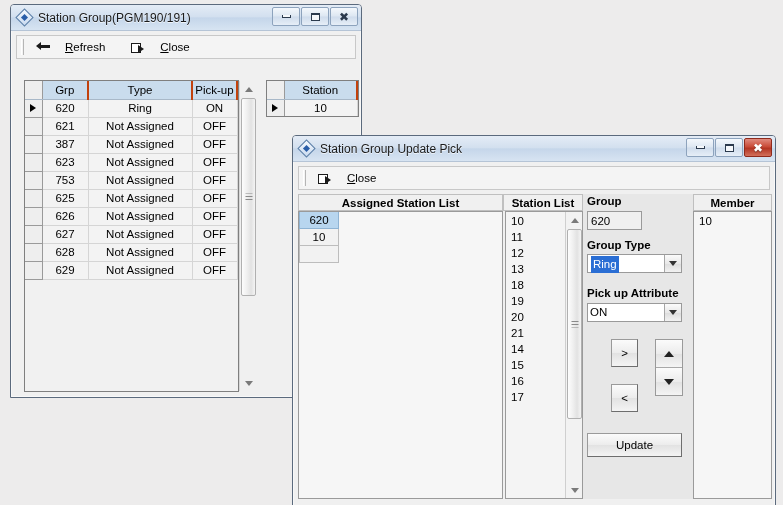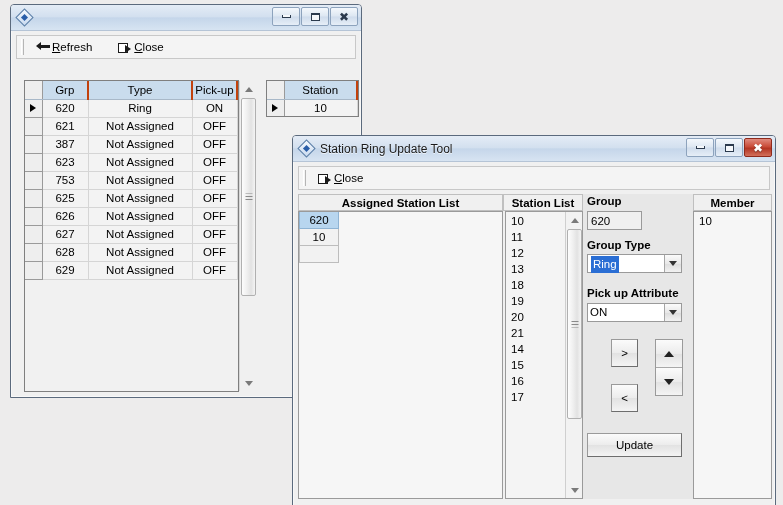--- a/index.html
+++ b/index.html
@@ -72,21 +72,21 @@
   .toolbar {
     margin: 4px 5px 0 5px;
     height: 24px;
     background: #f4f4f4;
     border: 1px solid #c8c8c8;
     display: flex; align-items: center;
     padding-left: 4px;
   }
   .grip { width: 3px; height: 16px; border-left: 1px solid #fff; border-right: 1px solid #b5b5b5; margin-right: 6px; }
   .tbtn { display: flex; align-items: center; height: 20px; padding: 0 6px; cursor: default; }
-  .tbtn .lbl { font-size: 11.5px; }
+  .tbtn .lbl { font-size: 11.5px; margin-left: 13px; }
   .tbtn .lbl u { text-decoration: underline; }
   .ico-refresh { width: 15px; height: 12px; margin-right: 1px; position: relative; }
   .ico-refresh::before {
     content:""; position:absolute; left:4px; top:4px; width:10px; height:3px; background:#1a1a1a;
   }
   .ico-refresh::after {
     content:""; position:absolute; left:0px; top:1px;
     width:0; height:0; border-top:4.5px solid transparent; border-bottom:4.5px solid transparent;
     border-right:5px solid #1a1a1a;
   }
@@ -231,20 +231,21 @@
 <body>
 
 <div id="root">
 
   <div class="window" style="left:10px; top:4px; width:352px; height:394px;">
 
     <div class="titlebar">
       <span class="win-icon">
           <i></i>
         </span>
+      <span class="title-text">Station Group(PGM190/191)</span>
       <span class="win-btns">
         <span class="wbtn">
             <span class="glyph-min"></span>
           </span>
         <span class="wbtn">
             <span class="glyph-max"></span>
           </span>
         <span class="wbtn">
             <span class="glyph-x">✖</span>
           </span>
@@ -380,21 +381,21 @@
       </table>
     </div>
   </div>
 
   <div class="window" style="left:292px; top:135px; width:484px; height:378px;">
 
     <div class="titlebar">
       <span class="win-icon">
           <i></i>
         </span>
-      <span class="title-text">Station Ring Update Tool</span>
+      <span class="title-text">Station Group Update Pick</span>
       <span class="win-btns">
         <span class="wbtn">
             <span class="glyph-min"></span>
           </span>
         <span class="wbtn">
             <span class="glyph-max"></span>
           </span>
         <span class="wbtn close-red">
             <span class="glyph-x white">✖</span>
           </span>

